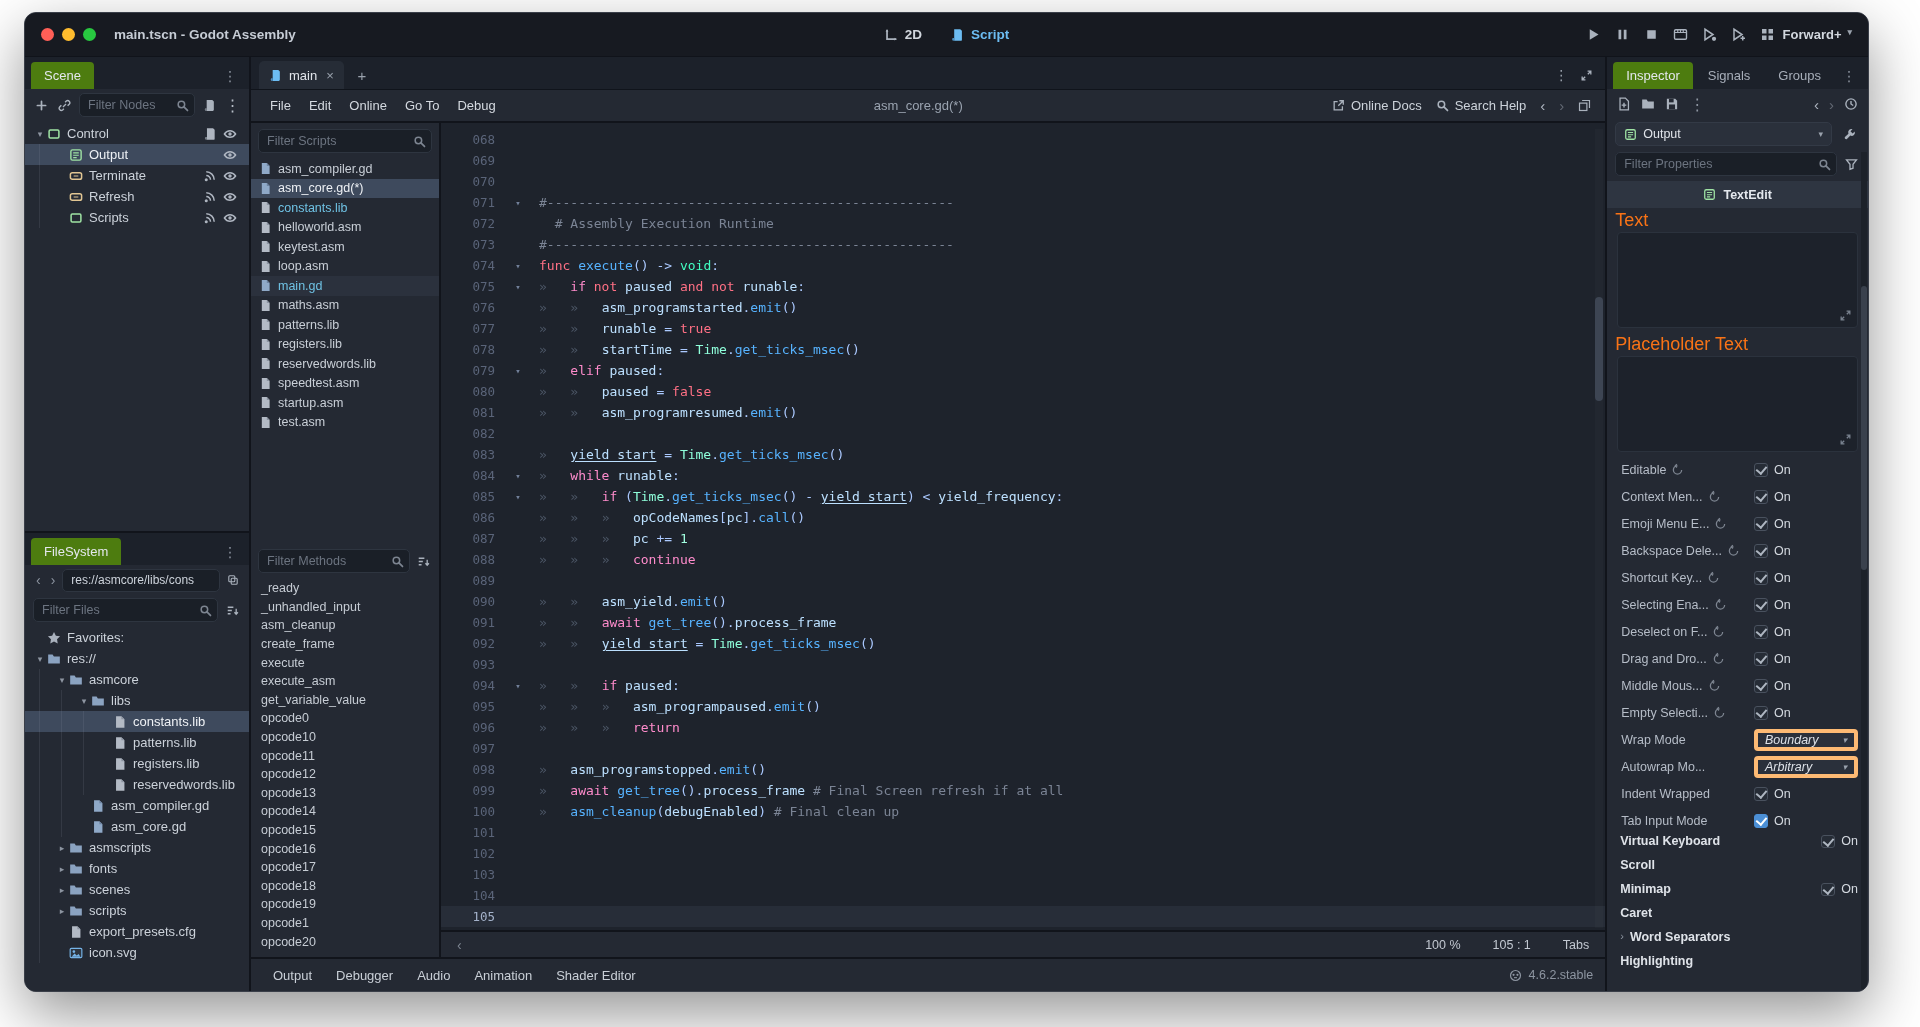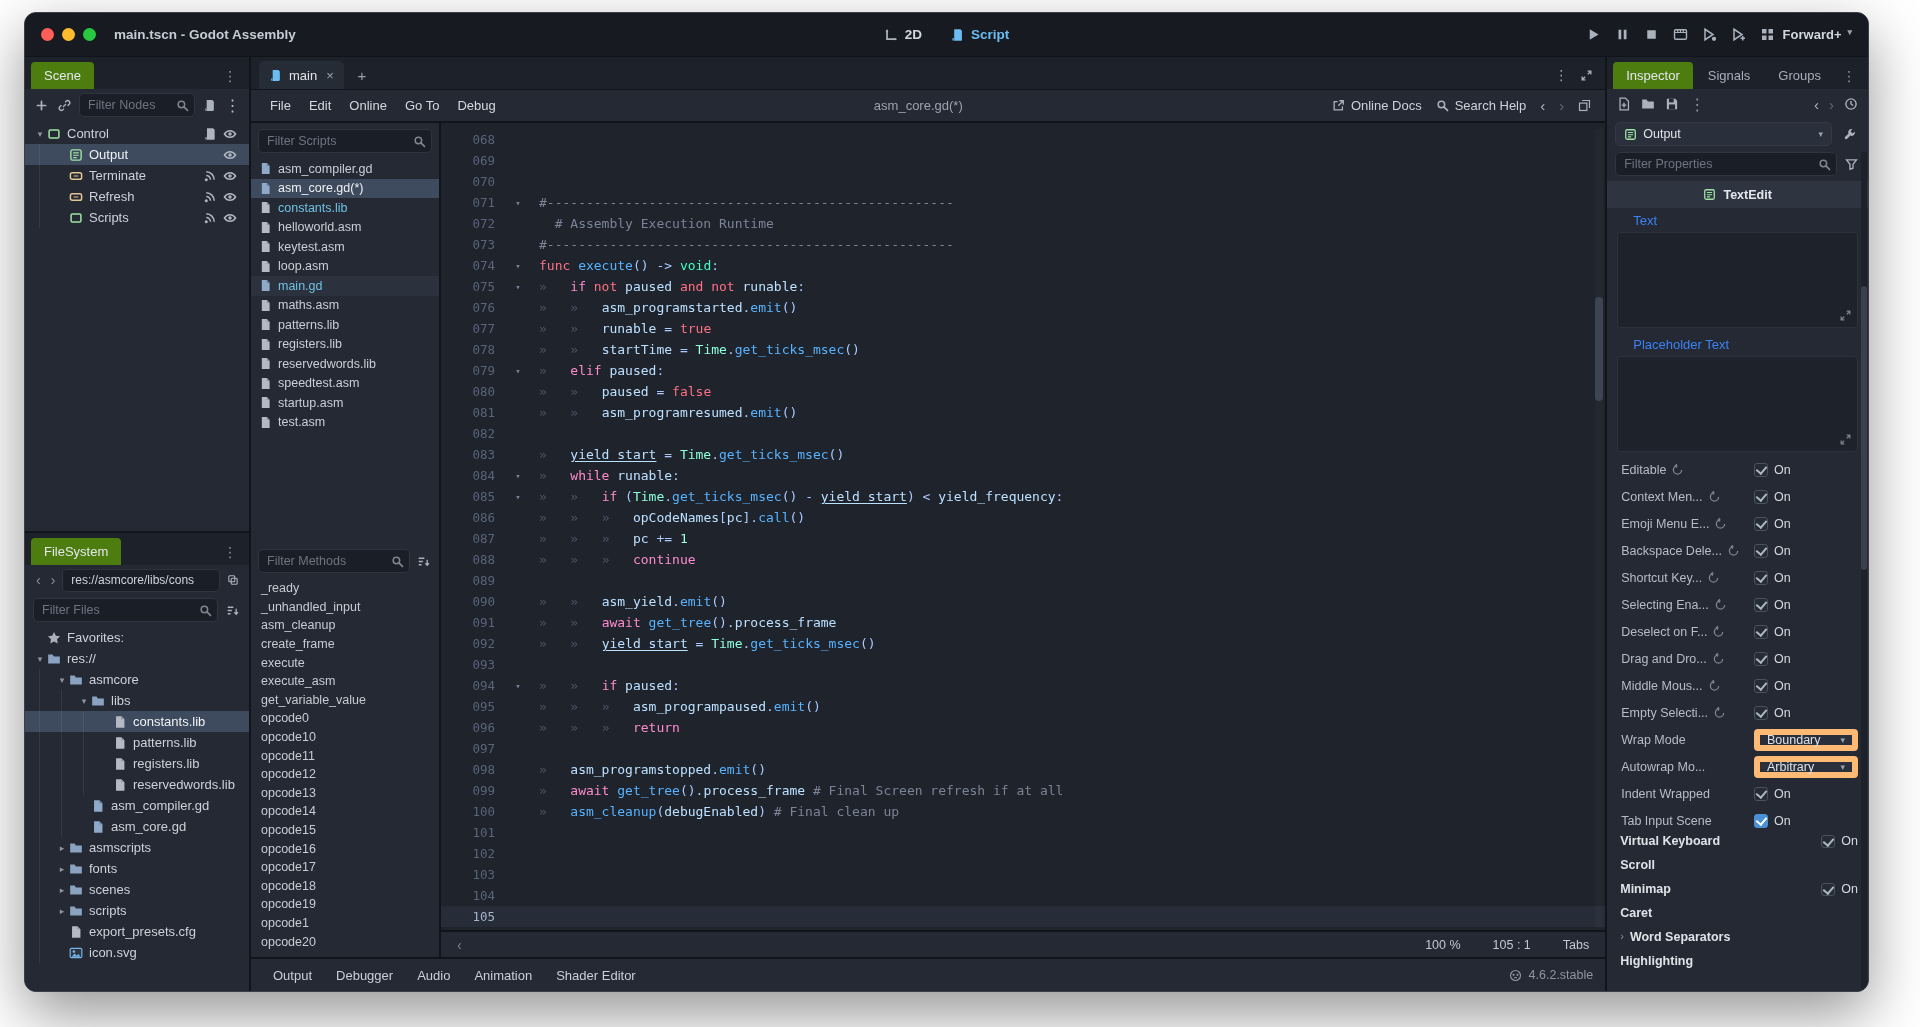--- a/index.html
+++ b/index.html
@@ -152,40 +152,40 @@
              color:#e0e4ea; min-width:0; }
   .node-dd .icn { width:13px; height:13px; }
   .node-dd .caret { margin-left:auto; }
   .node-extra { width:22px; height:22px; display:flex; align-items:center; justify-content:center; color:#b2b9c3; }
   .node-extra .icn { width:13px; height:13px; }
   .filter-row2 { flex:0 0 30px; display:flex; align-items:center; padding:0 8px; gap:6px; }
   .category { flex:0 0 27px; margin-top:2px; background:#2e3541; display:flex; align-items:center;
               justify-content:center; gap:7px; font-size:12.5px; font-weight:700; color:#e4e8ee; }
   .category .icn { width:13px; height:13px; }
   .props { flex:1; overflow:hidden; position:relative; }
-  .plabel-row { height:24px; display:flex; align-items:center; padding:0 26px;
-                font-size:13px; color:#3b82f6; }
+  .plabel-row { height:24px; display:flex; align-items:center; padding:0 8px;
+                font-size:18px; color:#f97316; }
   .pwell { margin:0 10px 4px 10px; height:96px; background:#1d222b; border:1px solid #2b323d;
            border-radius:4px; position:relative; }
   .pwell .expand { position:absolute; right:5px; bottom:5px; width:13px; height:13px; color:#78818e; }
   .prow { height:27px; display:flex; align-items:center; padding:0 10px 0 14px;
           font-size:12.5px; color:#b6bdc8; }
   .plbl { white-space:nowrap; overflow:hidden; max-width:118px; }
   .rv { width:13px; height:13px; color:#7d8591; margin-left:5px; flex:0 0 13px; }
   .pval { margin-left:auto; display:flex; align-items:center; gap:6px; width:104px; }
   .cb { width:14px; height:14px; background:#262c36; border:1px solid #49515e; border-radius:3px;
         position:relative; flex:0 0 14px; }
   .cb::after { content:''; position:absolute; left:3px; top:0.5px; width:5px; height:8px;
                border-right:2px solid #aeb6c1; border-bottom:2px solid #aeb6c1; transform:rotate(40deg); }
   .cb.blue { background:#4b8fd6; border-color:#4b8fd6; }
   .cb.blue::after { border-color:#fff; }
   .cb.small { width:13px; height:13px; }
   .onlbl { color:#d4d9e0; }
-  .dd { flex:1; height:22px; background:#2a303b; border:6px solid #fdba74; border-radius:4px;
-        display:flex; align-items:center; padding:0 7px; color:#dde1e7; gap:4px; }
+  .dd { flex:1; height:22px; background:#2a303b; border:4px solid #fdba74; border-radius:4px;
+        display:flex; align-items:center; padding:0 7px; color:#dde1e7; gap:4px;font-style:italic; }
   .dd .caret { margin-left:auto; }
   .grow { height:24px; display:flex; align-items:flex-start; padding:0 10px 0 13px;
           font-size:12.5px; font-weight:700; color:#dfe3e9; }
   .garrow { color:#8d95a1; margin-right:6px; font-size:11px; font-weight:400; }
   .gval { margin-left:auto; display:flex; gap:6px; align-items:center; font-weight:400; color:#d4d9e0; }
   .insp-scroll { position:absolute; right:1px; top:95px; bottom:2px; width:6px; background:#1d222a; }
   .insp-scroll .handle { position:absolute; top:16%; height:34%; left:0; right:0;
                          background:#3a414d; border-radius:3px; }
 </style>
 </head>
@@ -1373,21 +1373,21 @@
                 </span>
               </div>
               <div class="prow">
                 <span class="plbl">Indent Wrapped</span>
                 <span class="pval">
                   <span class="cb"></span>
                   <span class="onlbl">On</span>
                 </span>
               </div>
               <div class="prow">
-                <span class="plbl">Tab Input Scene</span>
+                <span class="plbl">Tab Input Mode</span>
                 <span class="pval">
                   <span class="cb blue"></span>
                   <span class="onlbl">On</span>
                 </span>
               </div>
               <div class="grow">
                 <span>Virtual Keyboard</span>
                 <span class="gval">
                   <span class="cb small"></span>
                   <span class="onlbl">On</span>

